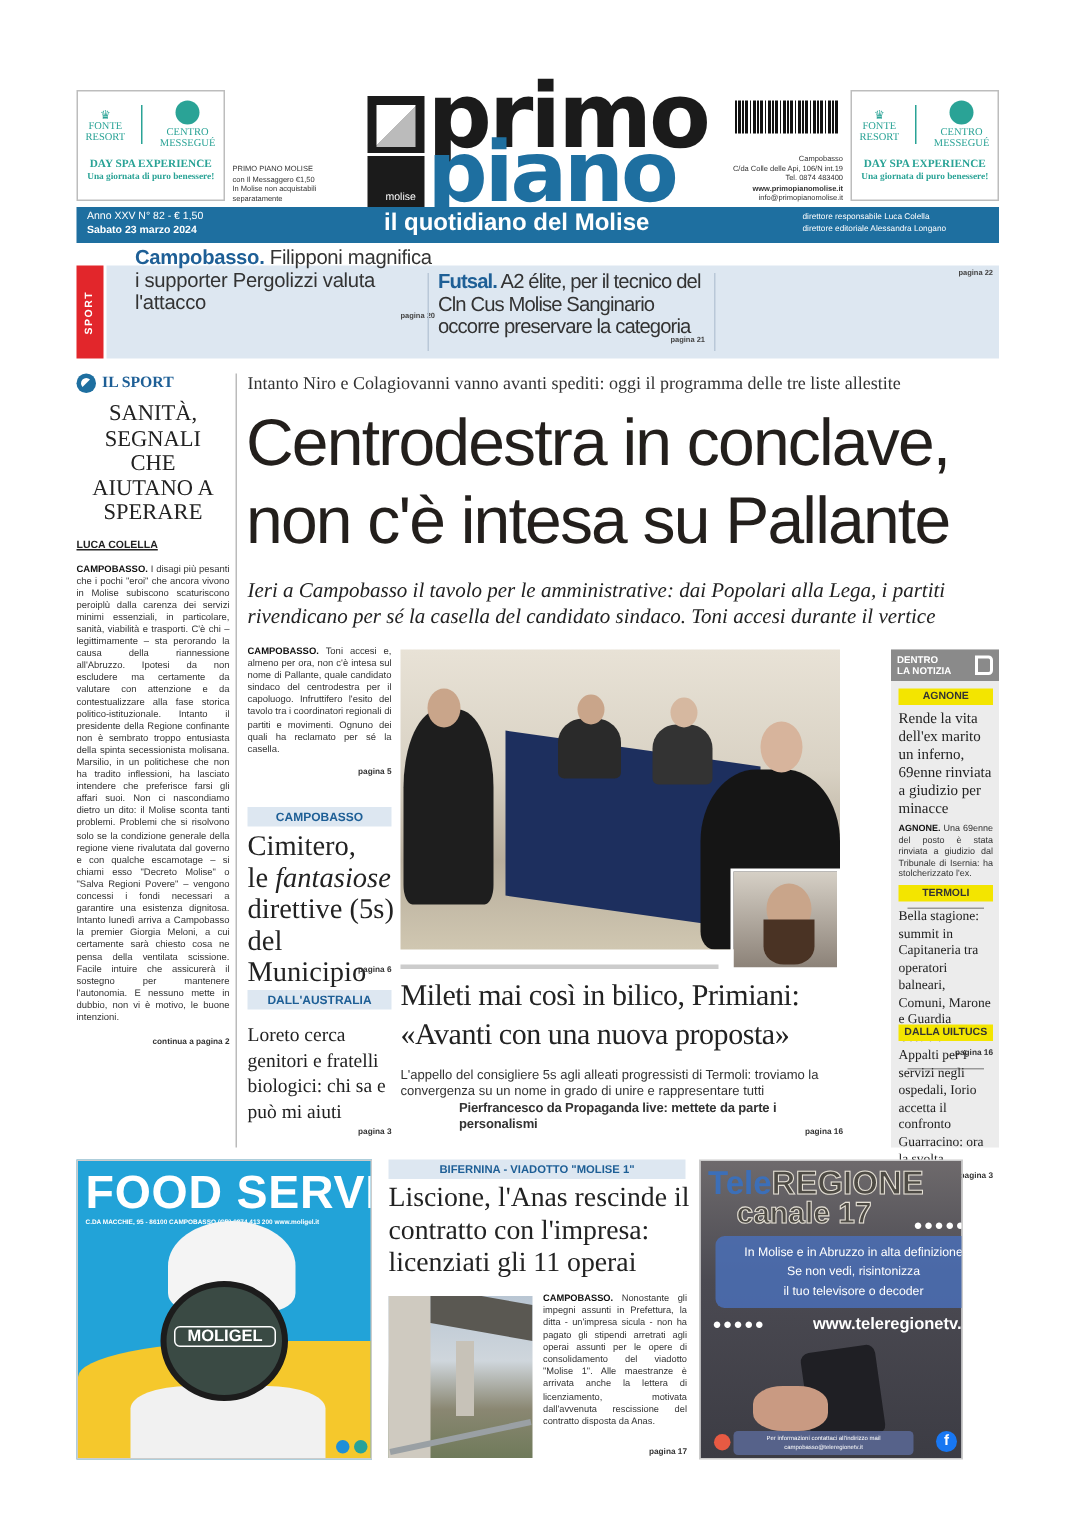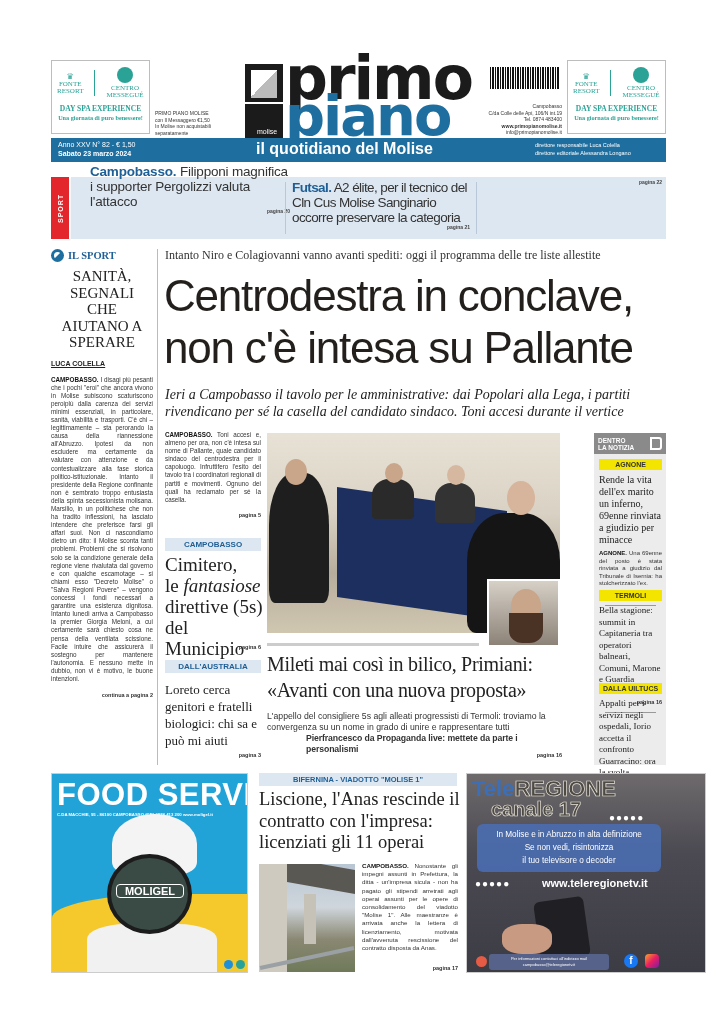--- a/index.html
+++ b/index.html
@@ -259,21 +259,21 @@
   <div class="abs" style="left:0;top:0;width:28px;height:108px;background:#cfcac0;"></div>
   <div class="abs" style="left:28px;top:0;width:68px;height:24px;background:#5a5852;transform:skewY(10deg);"></div>
   <div class="abs" style="left:45px;top:30px;width:12px;height:50px;background:#c7c2b8;"></div>
   <div class="abs" style="left:0;top:92px;width:96px;height:4px;background:#9aa0a4;transform:rotate(-12deg);"></div>
 </div>
 <div class="abs" style="left:362px;top:862px;width:96px;">
   <div class="body-text" style="font-size:6.2px;line-height:8.2px;"><b>CAMPOBASSO.</b><span> Nonostante gli impegni assunti in Prefettura, la ditta - un'impresa sicula - non ha pagato gli stipendi arretrati agli operai assunti per le opere di consolidamento del viadotto "Molise 1". Alle maestranze è arrivata anche la lettera di licenziamento, motivata dall'avvenuta rescissione del contratto disposta da Anas.</span></div>
 </div>
 <div class="abs page-ref" style="left:362px;top:965px;width:96px;">pagina 17</div>
 
-<div class="abs tele" style="left:466px;top:773px;width:240px;height:200px;">
+<div class="abs tele" style="left:466px;top:773px;width:176px;height:200px;">
   <div class="abs" style="left:5px;top:2px;font-size:22px;font-weight:bold;white-space:nowrap;">
     <span style="color:#3c6fb8;">Tele</span><span style="color:#4d4a44;-webkit-text-stroke:0.7px #e6e1d6;">REGIONE</span>
   </div>
   <div class="abs" style="left:24px;top:24px;font-size:20px;font-weight:bold;color:#4d4a44;-webkit-text-stroke:0.7px #e6e1d6;">canale 17</div>
   <div class="abs" style="left:142px;top:38px;font-size:10px;color:#fff;letter-spacing:1px;">●●●●●</div>
   <div class="abs" style="left:10px;top:50px;width:184px;height:48px;background:rgba(74,111,182,0.85);border-radius:6px;text-align:center;color:#fff;font-size:8.2px;line-height:13px;padding-top:4px;">
     <div>In Molise e in Abruzzo in alta definizione</div>
     <div>Se non vedi, risintonizza</div>
     <div>il tuo televisore o decoder</div>
   </div>

